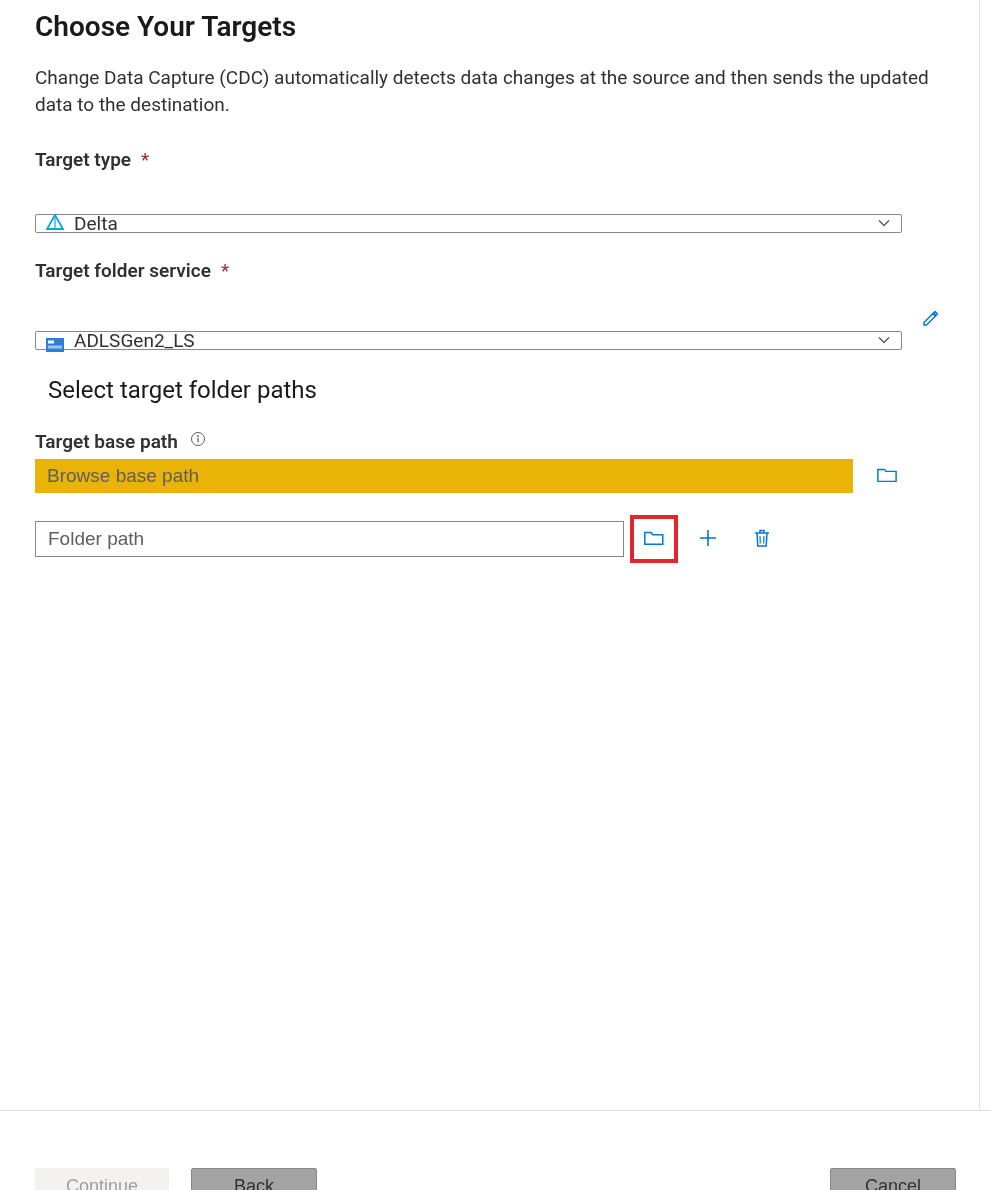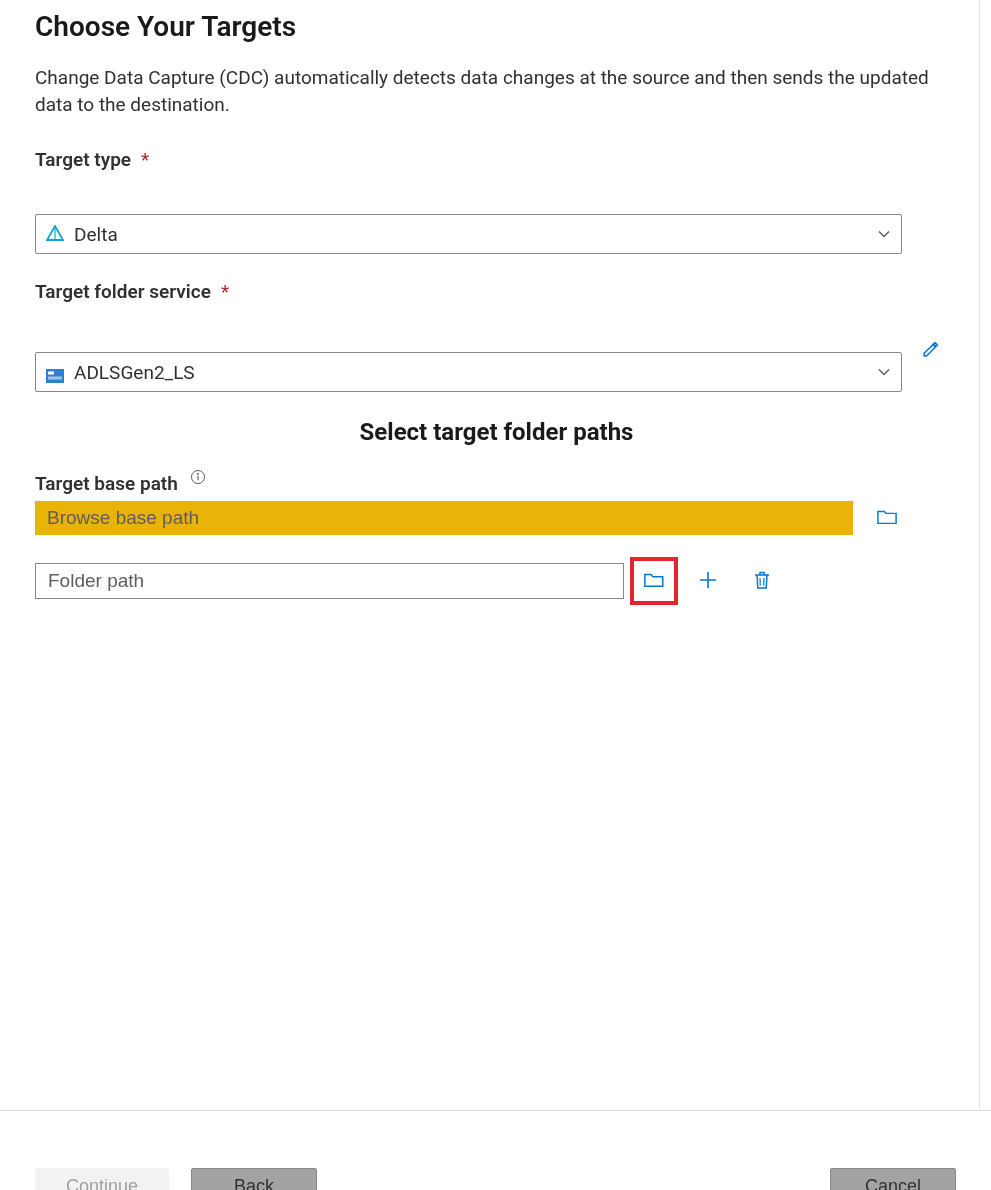--- a/index.html
+++ b/index.html
@@ -51,29 +51,30 @@
     line-height: 1.4;
     color: #323130;
     margin: 0 0 30px 0;
     max-width: 900px;
   }
   .field-label {
     font-size: 19px;
     font-weight: 600;
     margin-bottom: 6px;
     display: flex;
+    align-items: center;
     gap: 6px;
   }
   .req { color: #a4262c; font-weight: 400; margin-left: 4px; }
   .select-box {
     display: flex;
     align-items: center;
     border: 1px solid #8a8886;
     border-radius: 2px;
-    height: 40px;
+    height: 19px;
     padding: 0 10px;
     font-size: 19px;
     cursor: pointer;
     position: relative;
     background: #fff;
     margin-top: 43px;
   }
   .select-box .sel-text { flex: 1; color: #323130; }
   .chevron {
     width: 14px; height: 14px;
@@ -81,24 +82,23 @@
   }
   .row-ls {
     display: flex;
     align-items: center;
     gap: 14px;
   }
   .row-ls .select-box { flex: 0 0 867px; width: 867px; }
   .field-block { margin-bottom: 26px; }
   .section-title {
     font-size: 24px;
-    font-weight: 700;
+    font-weight: 400;
     margin: 12px 0 26px 13px;
     color: #1b1a19;
-    text-align: center;
   }
   .info-icon {
     width: 16px; height: 16px;
     display: inline-flex;
     align-items: center; justify-content: center;
     vertical-align: middle;
     margin-left: 6px;
     position: relative;
     top: -3px;
   }

